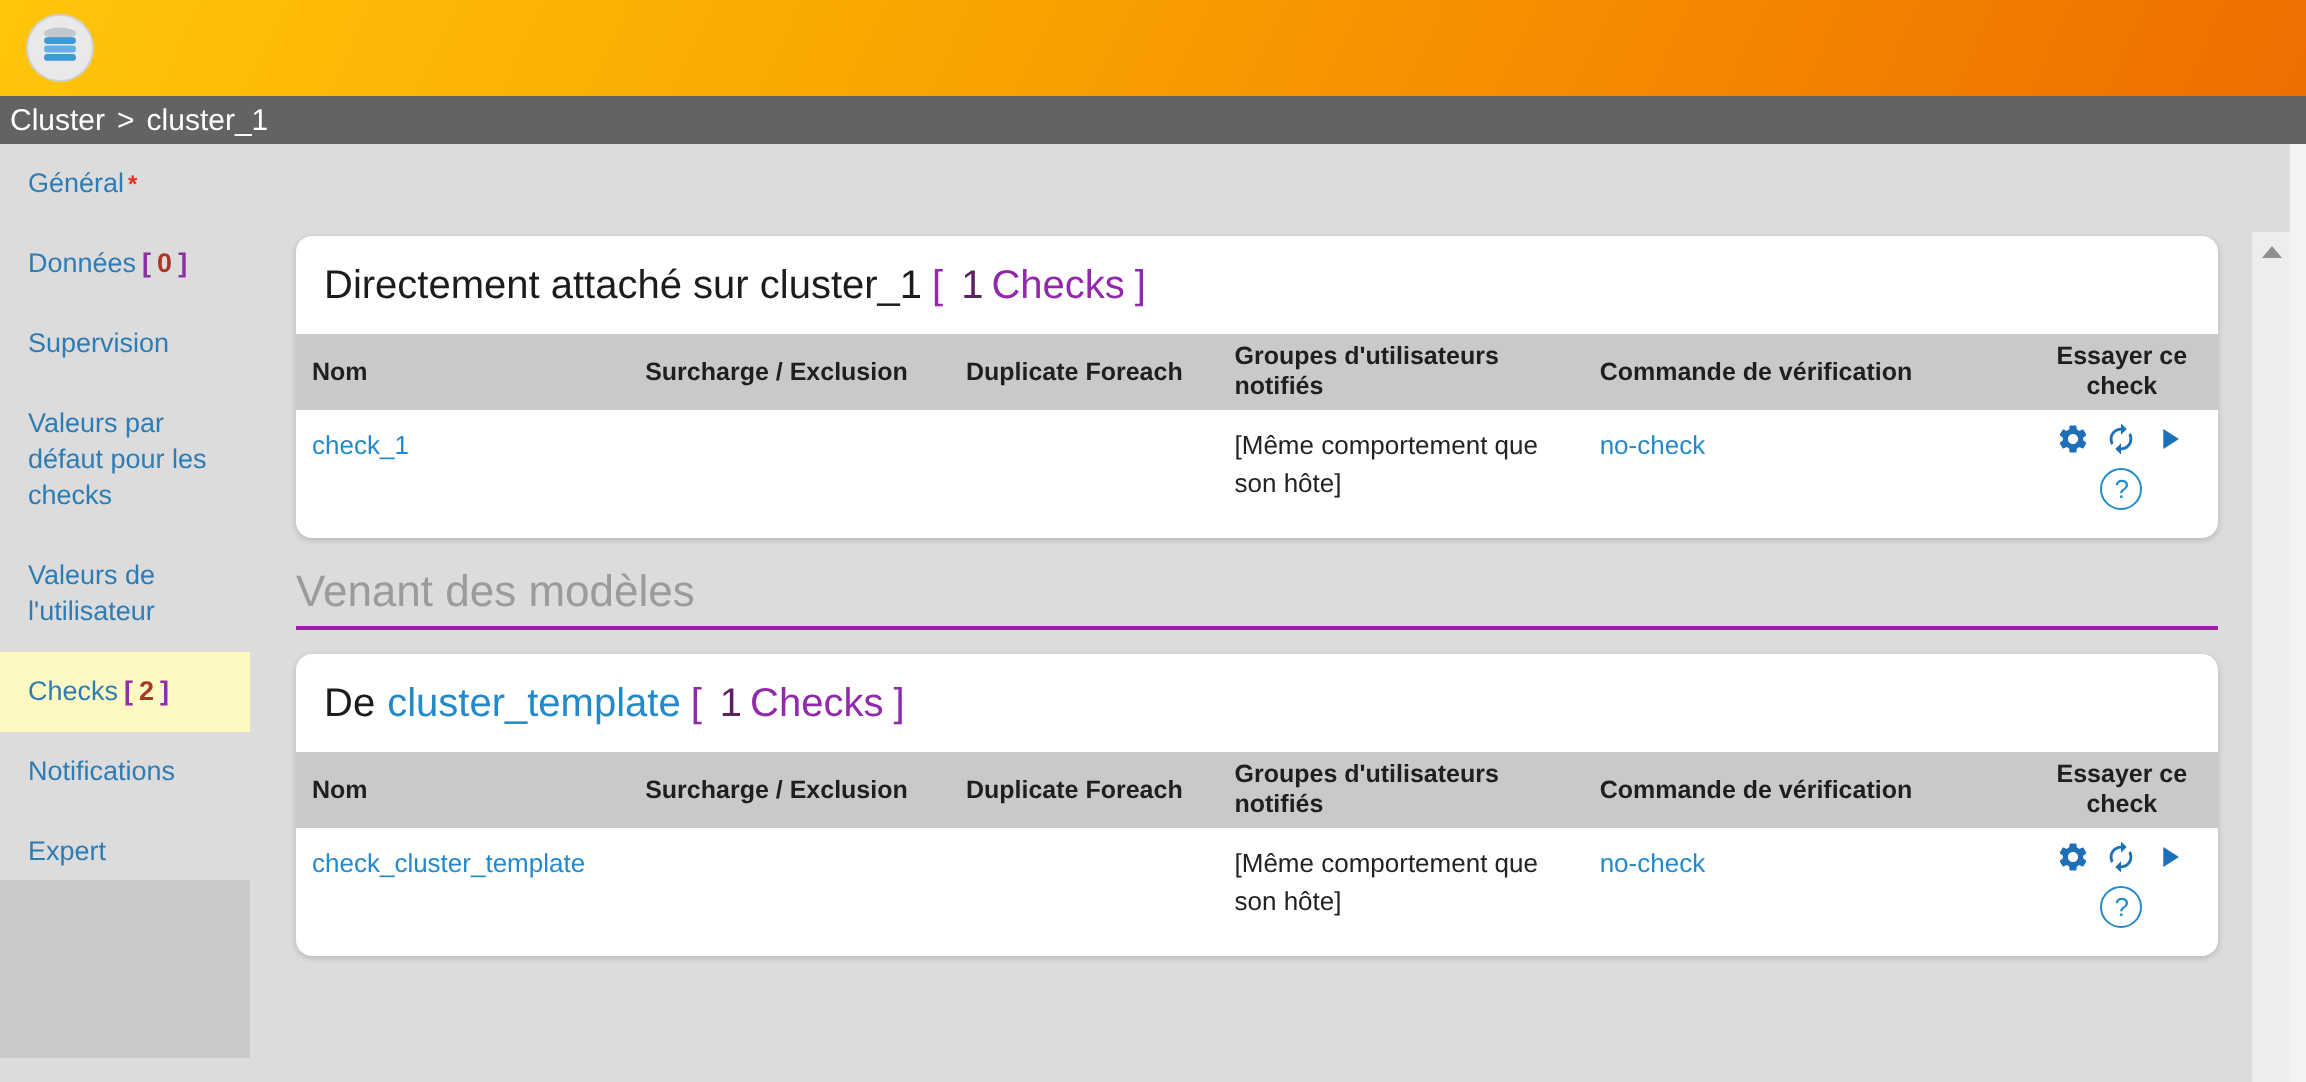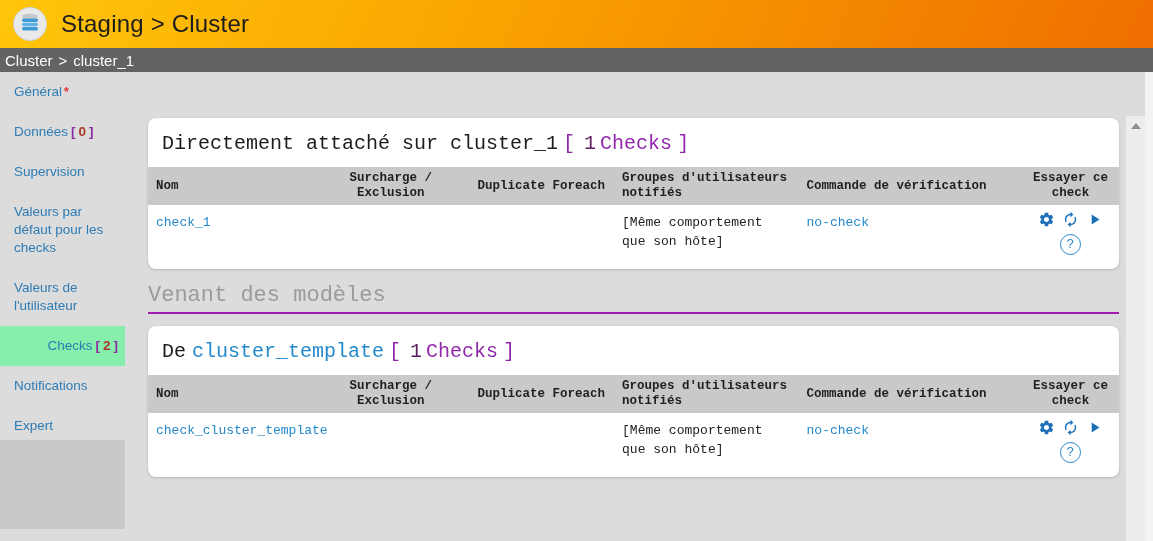--- a/index.html
+++ b/index.html
@@ -18,28 +18,28 @@
   
   .crumbbar { position:absolute; left:0; top:48px; width:1153px; height:24px; background:#636363;
     display:flex; align-items:center; color:#fff; font-size:15px; padding-left:5px; }
   .crumbbar a { color:#fff; text-decoration:none; }
   .crumb-sep { margin:0 6px; }
 
   
   .sidebar { position:absolute; left:0; top:72px; width:130px; bottom:12px; }
   .side-item { display:block; width:125px; padding:11px 4px 11px 14px; font-size:13.5px;
     line-height:18px; color:#2e7cb5; text-decoration:none; cursor:pointer; }
-  .side-item.selected { background:#86efac;text-align:right; }
+  .side-item.selected { background:#fef9c3; }
   .side-item .req { color:#e5302a; font-weight:bold; margin-left:2px; vertical-align:top; font-size:12px; }
   .side-item .br { color:#8e2fa8; font-weight:bold; margin:0 3px; }
   .side-item .cnt { color:#aa3528; font-weight:bold; }
   .sidebar-footer { position:absolute; left:0; top:368px; width:125px; bottom:0; background:#c9c9c9; }
 
   
-  .main { position:absolute; left:130px; top:72px; right:28px; bottom:0; padding:46px 6px 0 18px; overflow:hidden;font-family:Liberation Mono, monospace; }
+  .main { position:absolute; left:130px; top:72px; right:28px; bottom:0; padding:46px 16px 0 18px; overflow:hidden; }
   .card { background:#fff; border-radius:8px; box-shadow:0 1px 3px rgba(0,0,0,0.18); overflow:hidden; }
   .card-title { padding:14px 14px 12px 14px; font-size:20px; color:#1c1c1c; }
   .card-title .b { color:#9229ad; margin:0 5px; }
   .card-title .n { color:#5c2160; margin:0 4px; }
   .card-title .p { color:#9229ad; }
   .card-title .tpl-link { color:#2389cb; text-decoration:none; margin-left:6px; cursor:pointer; }
 
   table.checks { width:100%; border-collapse:collapse; table-layout:fixed; }
   table.checks thead th { background:#c9c9c9; color:#1f1f1f; font-size:12.5px; font-weight:bold;
     text-align:left; padding:4px 8px; height:36px; line-height:15px; vertical-align:middle; }
@@ -72,21 +72,20 @@
 
   <div class="topbar">
     <div class="app-icon-circle">
       <svg width="24" height="24" viewBox="0 0 24 24">
         <ellipse cx="12" cy="4.6" rx="8" ry="2.8" fill="#c3c8cd"></ellipse>
         <rect x="4" y="6.6" width="16" height="3.4" rx="1.7" fill="#3e9bd6"></rect>
         <rect x="4" y="10.8" width="16" height="3.4" rx="1.7" fill="#5db3e6"></rect>
         <rect x="4" y="15" width="16" height="3.4" rx="1.7" fill="#3e9bd6"></rect>
       </svg>
     </div>
-    <div class="app-title">Staging &gt; Cluster</div>
   </div>
 
   <div class="crumbbar">
     <a>Cluster</a>
     <span class="crumb-sep">&gt;</span>
     <span>cluster_1</span>
   </div>
 
   <div class="sidebar">
     <a class="side-item"><span>Général</span><span class="req">*</span></a>

